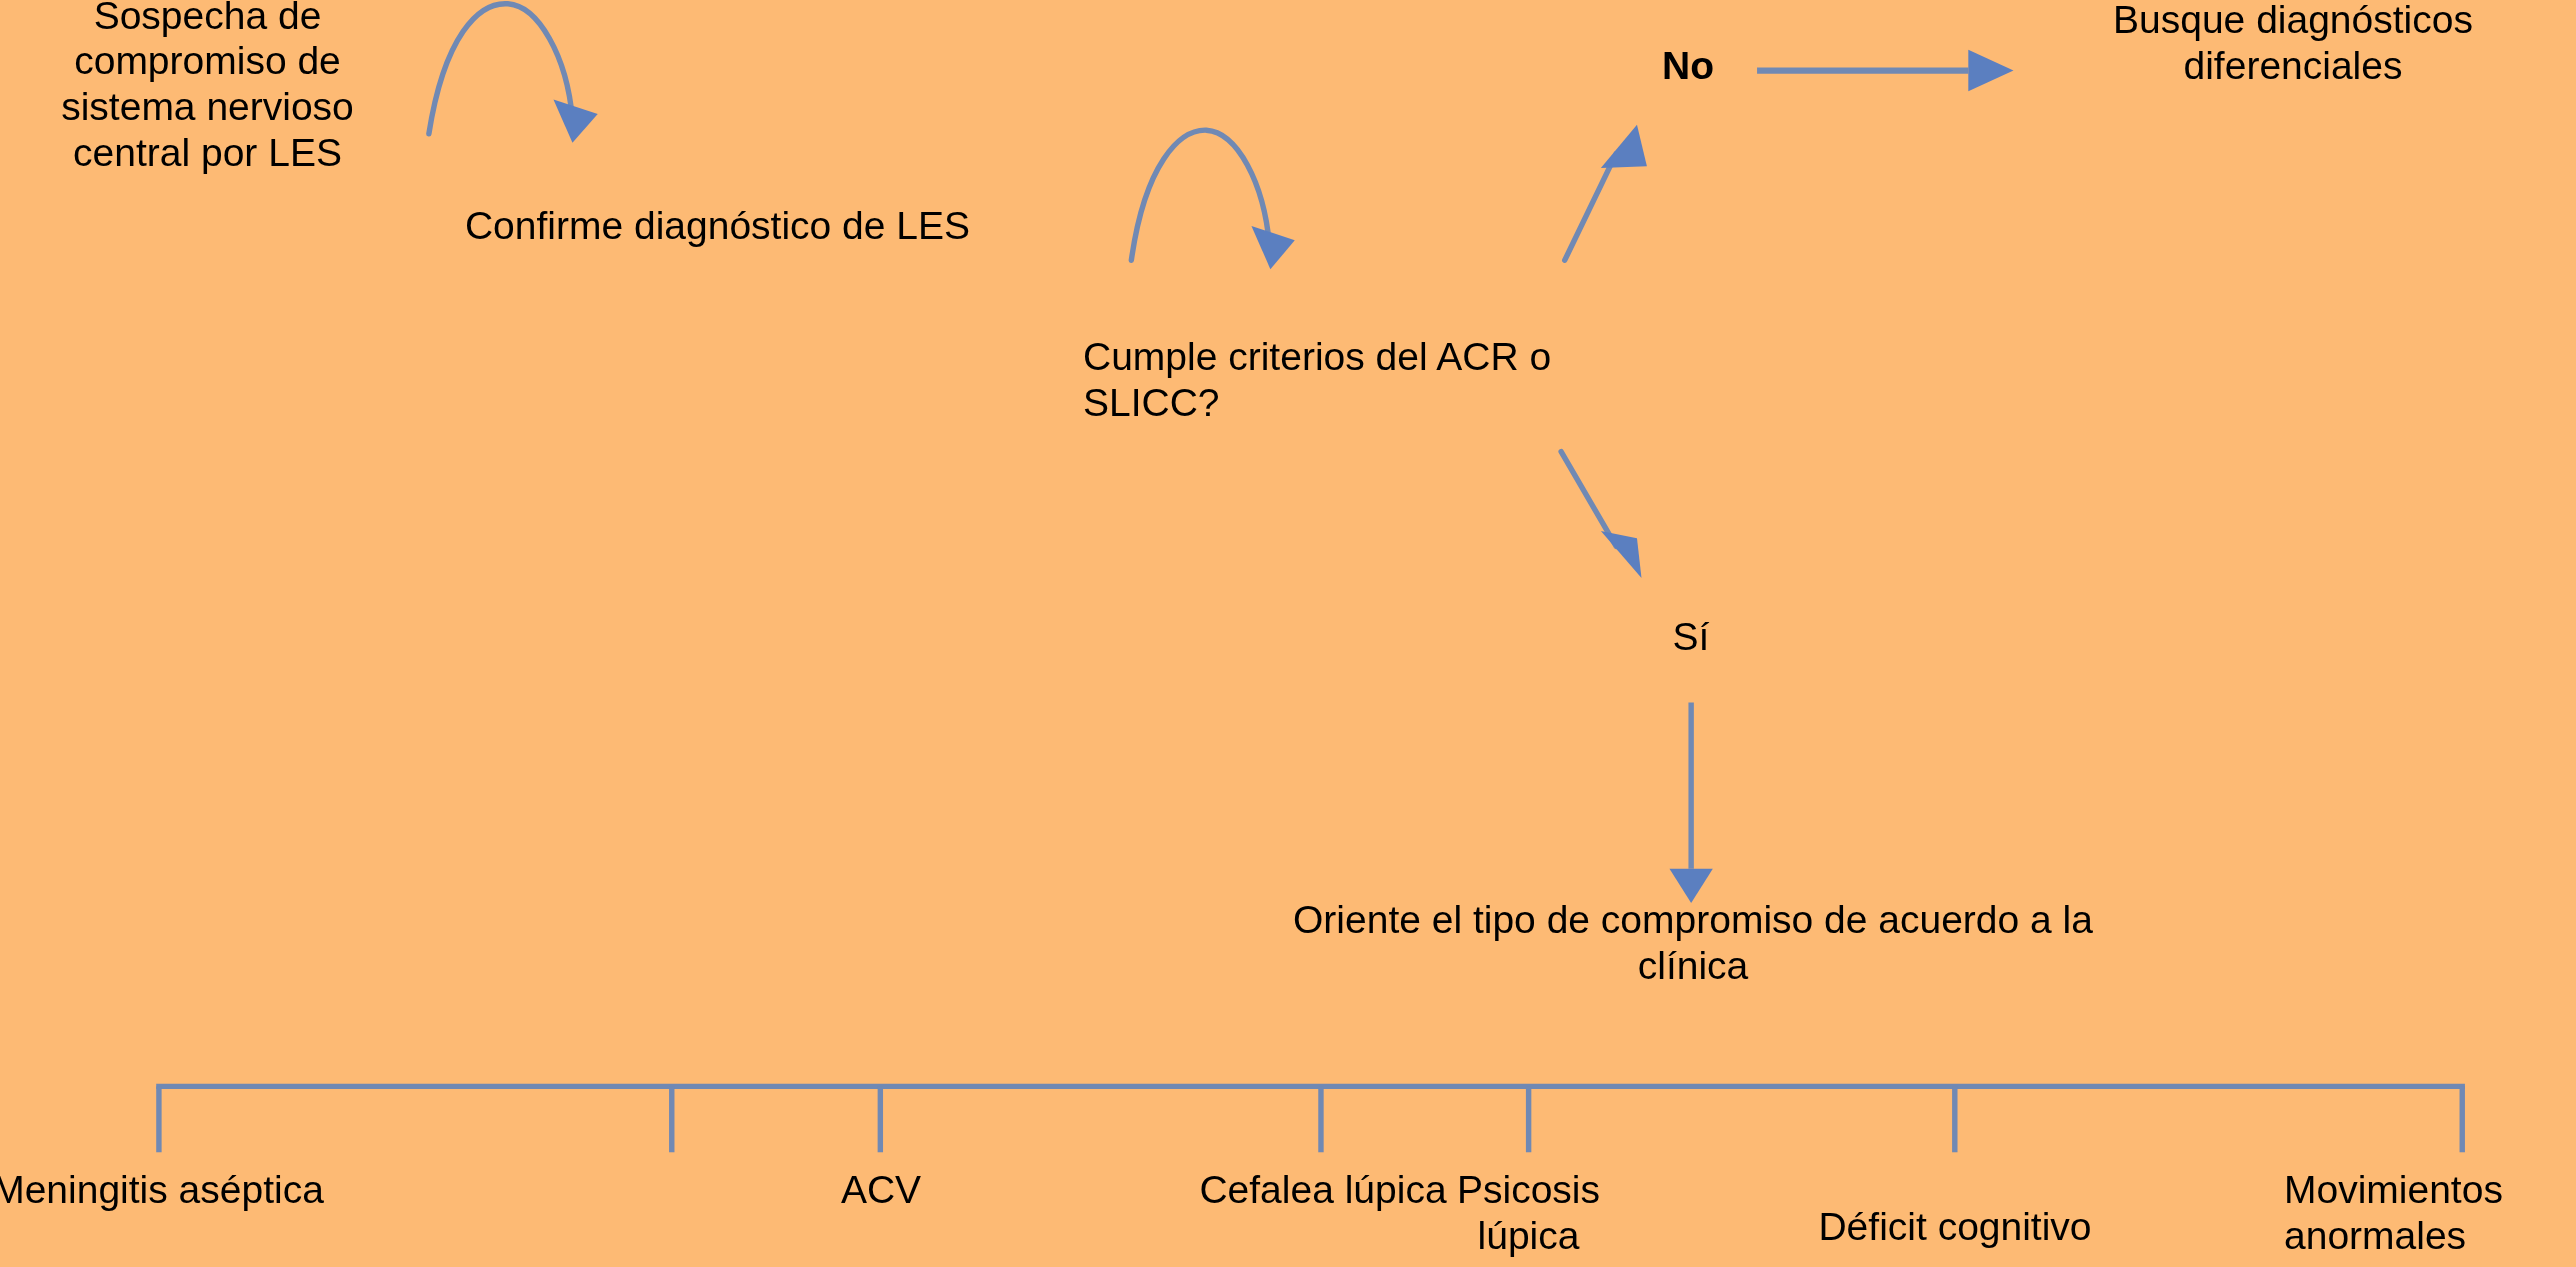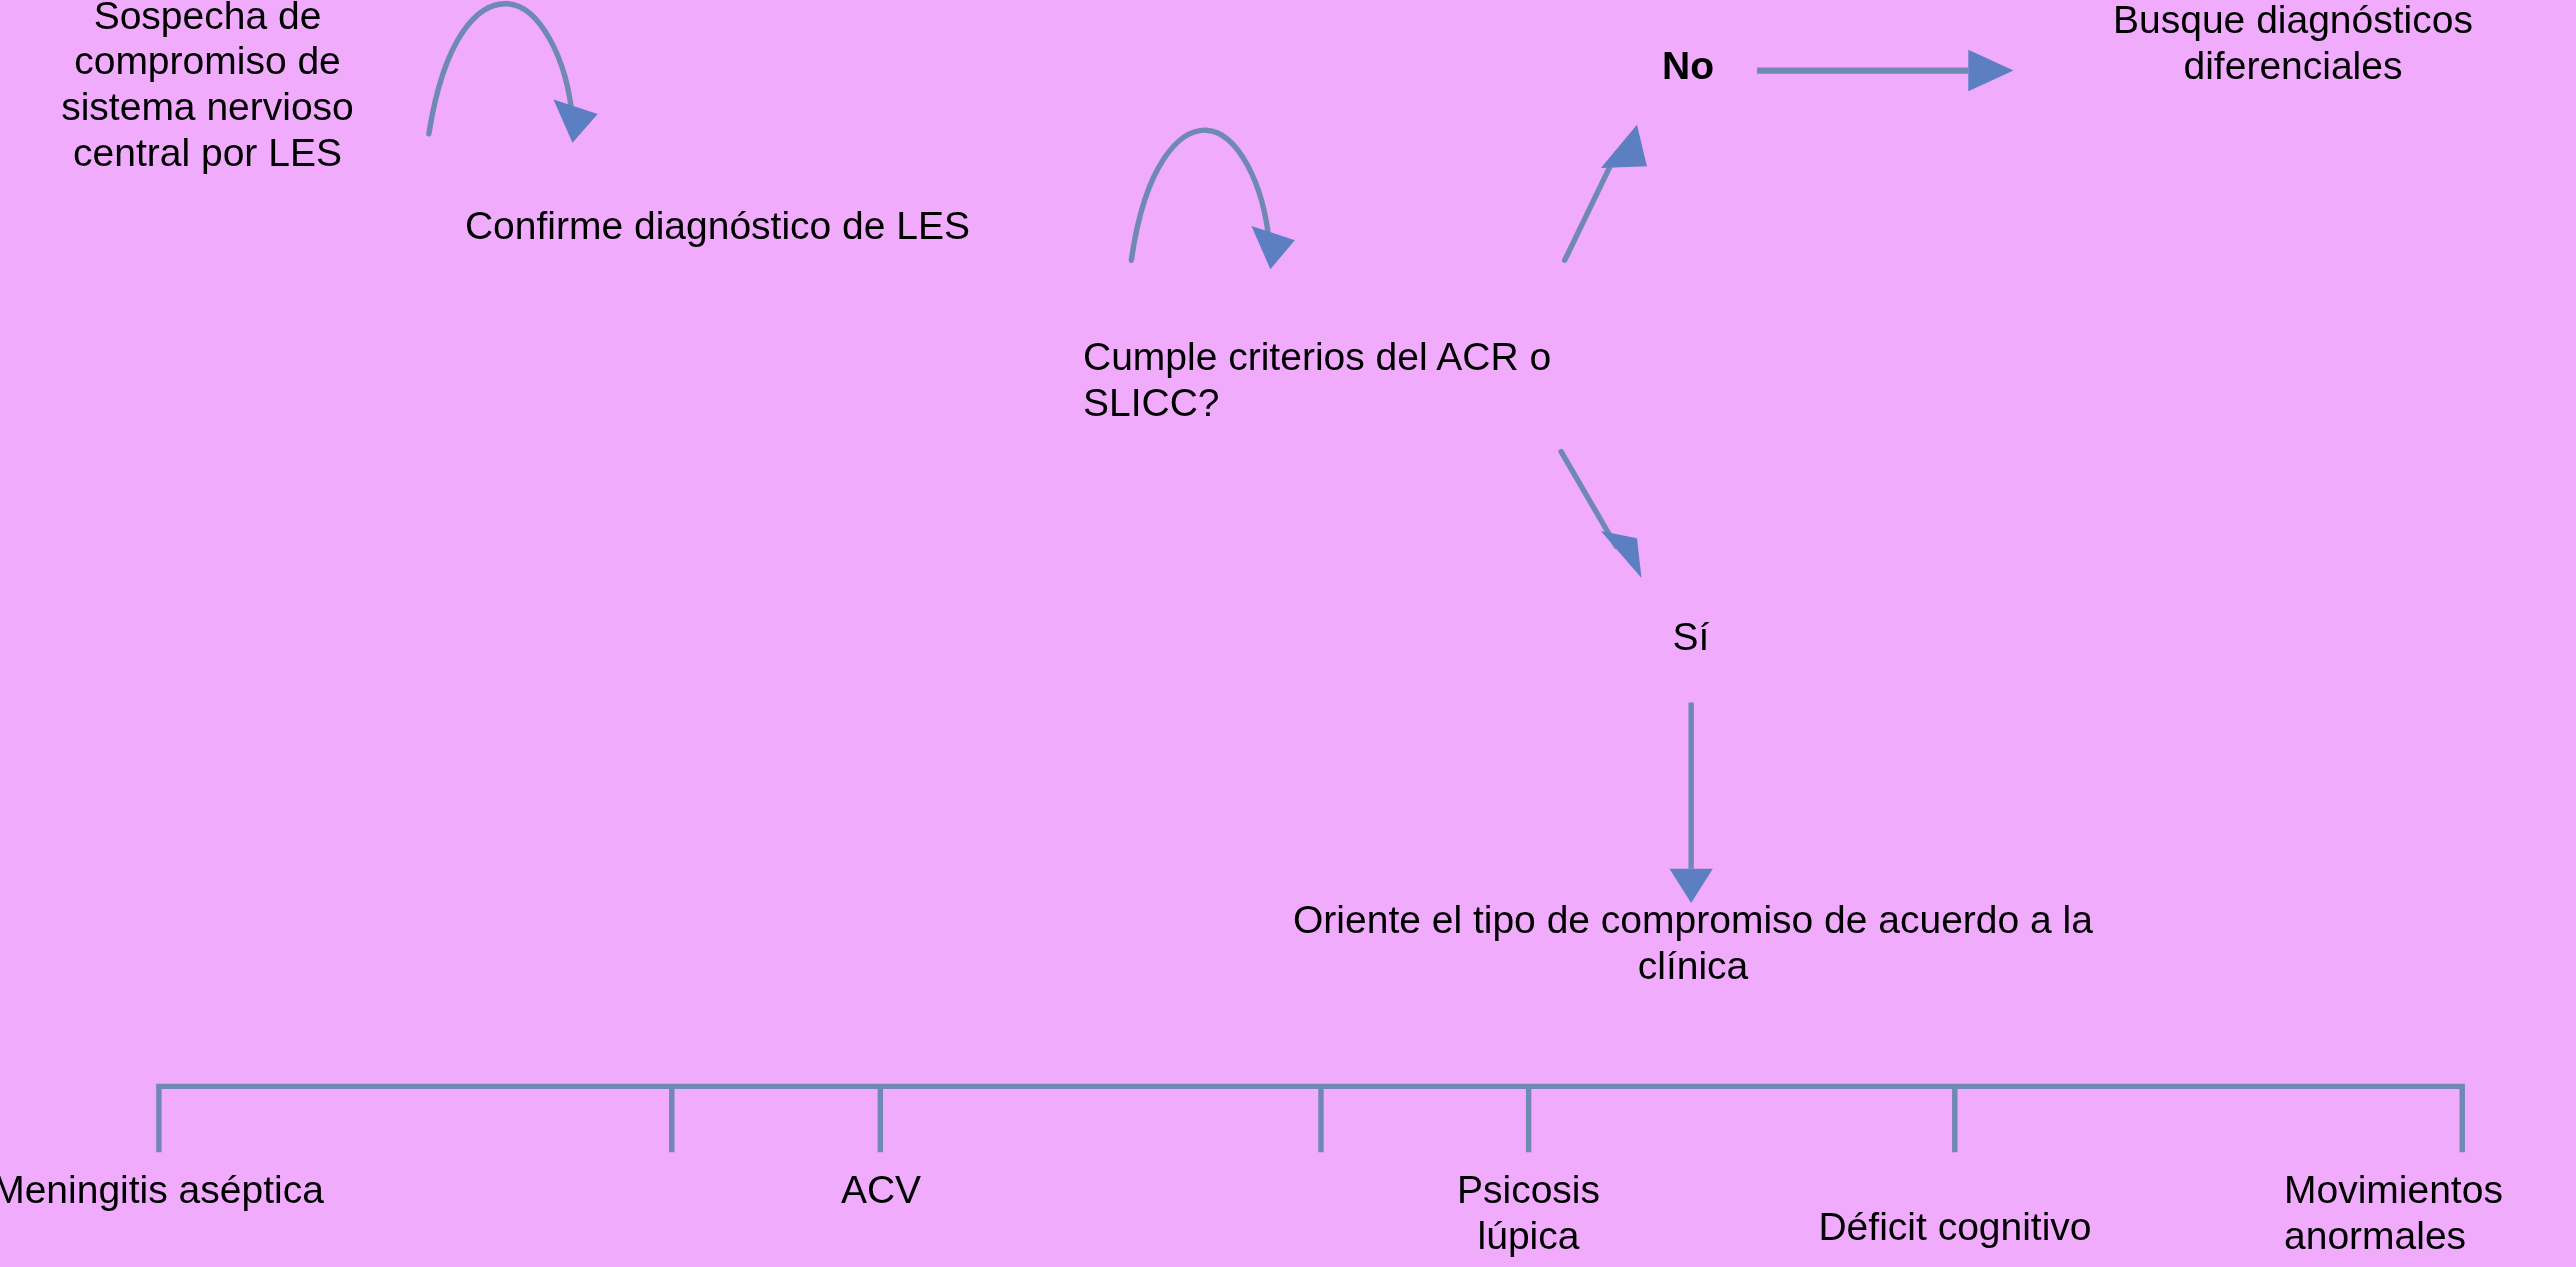--- a/index.html
+++ b/index.html
@@ -4,21 +4,21 @@
 <style>
   html, body {
     margin: 0;
     padding: 0;
     background: #ffffff;
   }
   #canvas {
     position: relative;
     width: 2576px;
     height: 1268px;
-    background: #f0abfc;
+    background: #fdba74;
     overflow: hidden;
     font-family: "Liberation Sans", sans-serif;
     color: #000000;
   }
   .node {
     position: absolute;
     text-align: center;
     font-size: 39px;
     line-height: 1.17;
     color: #000000;
@@ -110,20 +110,21 @@
   <div class="node" style="left:1619px; top:614px; width:144px;text-align:center;">Sí</div>
 
   <div class="node" style="left:1210px; top:897px; width:966px;">Oriente el tipo de compromiso de acuerdo a la
 clínica</div>
 
   <div class="leaf-label" style="left:-54px; top:1167px; width:424px;">Meningitis aséptica</div>
 
 
   <div class="leaf-label" style="left:777px; top:1167px; width:208px;">ACV</div>
 
+  <div class="leaf-label" style="left:1138px; top:1167px; width:370px;">Cefalea lúpica</div>
 
   <div class="leaf-label" style="left:1384px; top:1167px; width:289px;">Psicosis
 lúpica</div>
 
   <div class="leaf-label" style="left:1743px; top:1167px; width:424px;margin-top:37px;">Déficit cognitivo</div>
 
   <div class="leaf-label" style="left:2284px; top:1167px; width:361px; text-align:left;">Movimientos
 anormales</div>
 
 </div>

